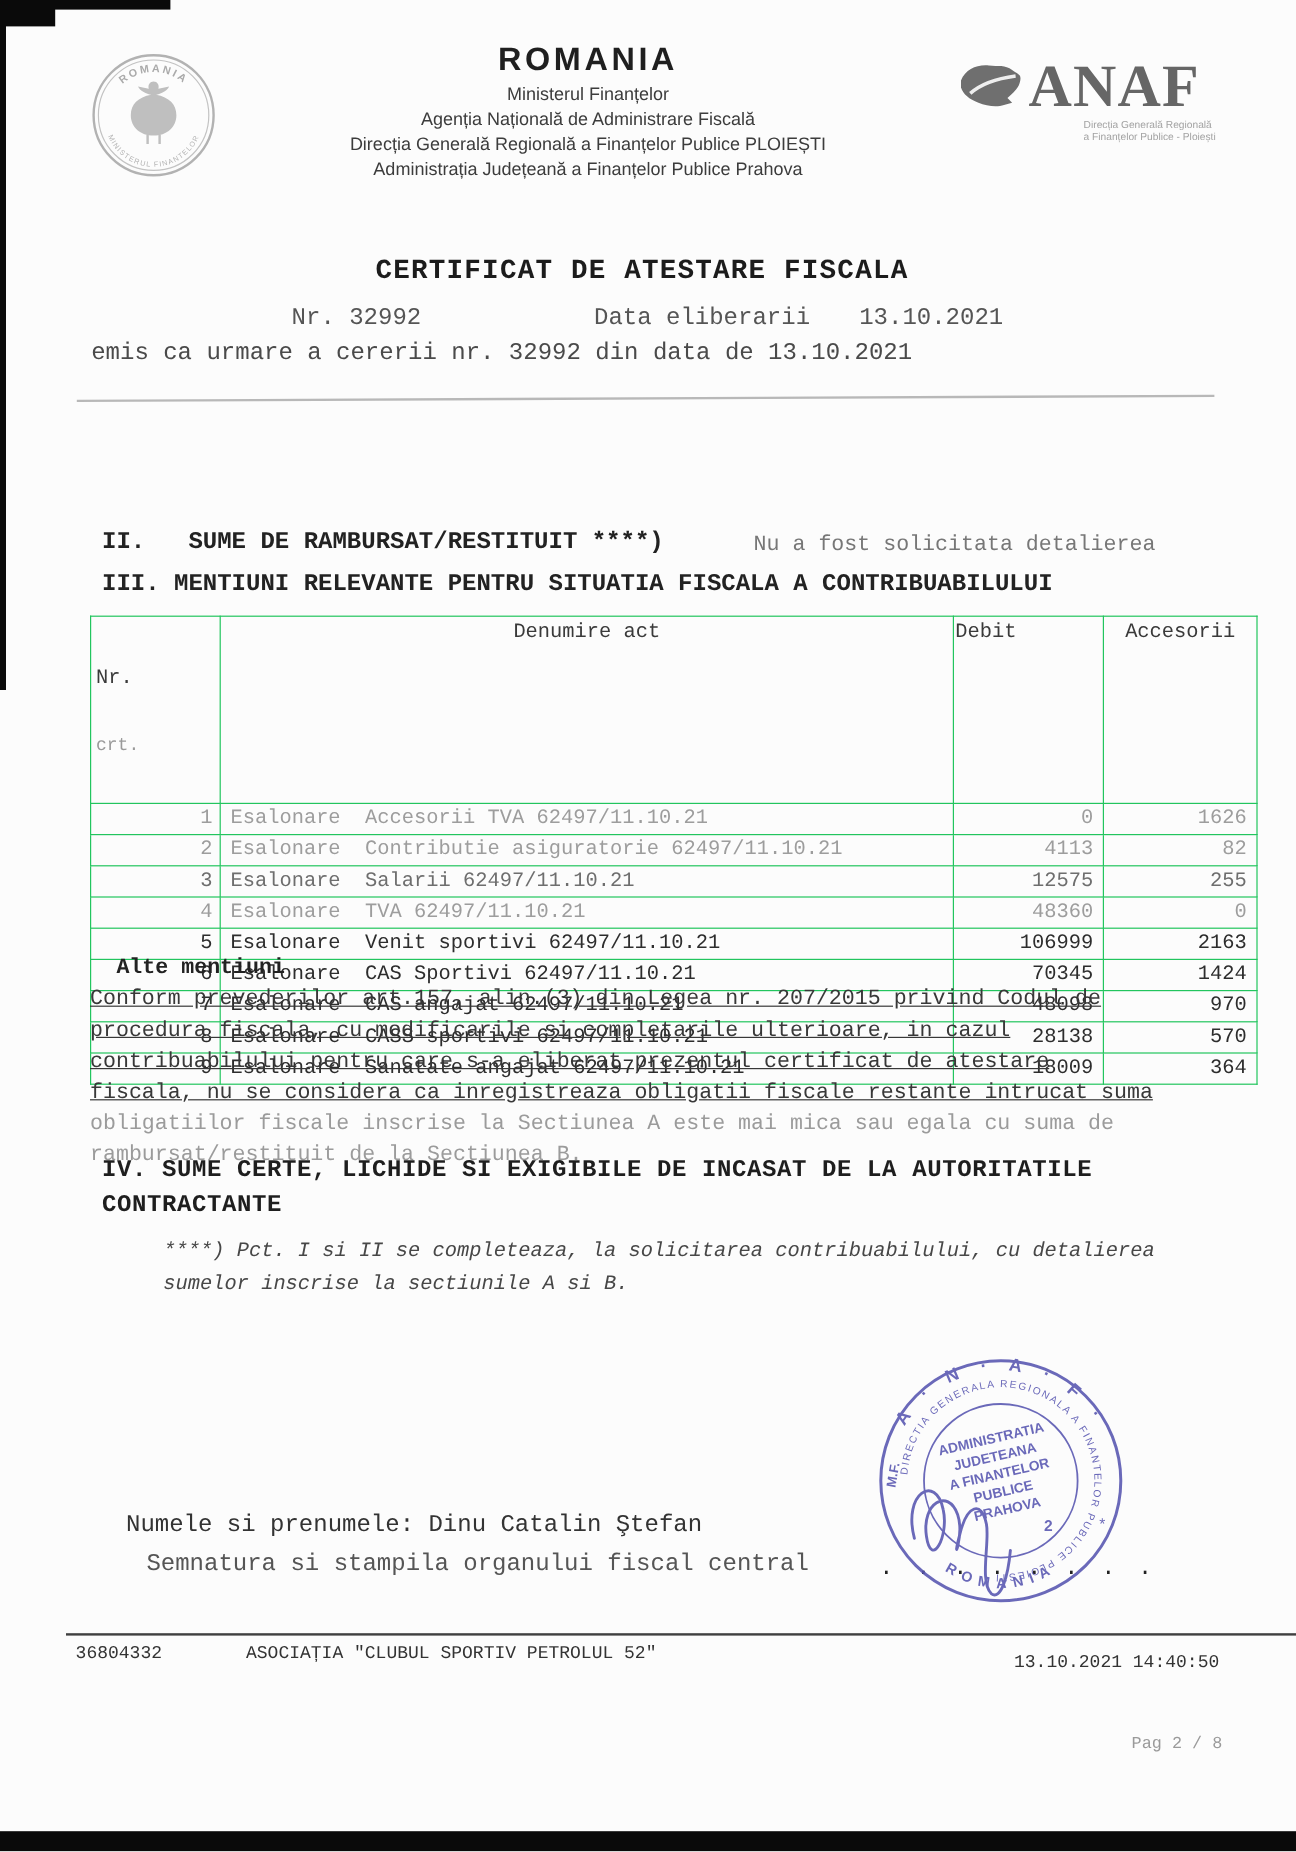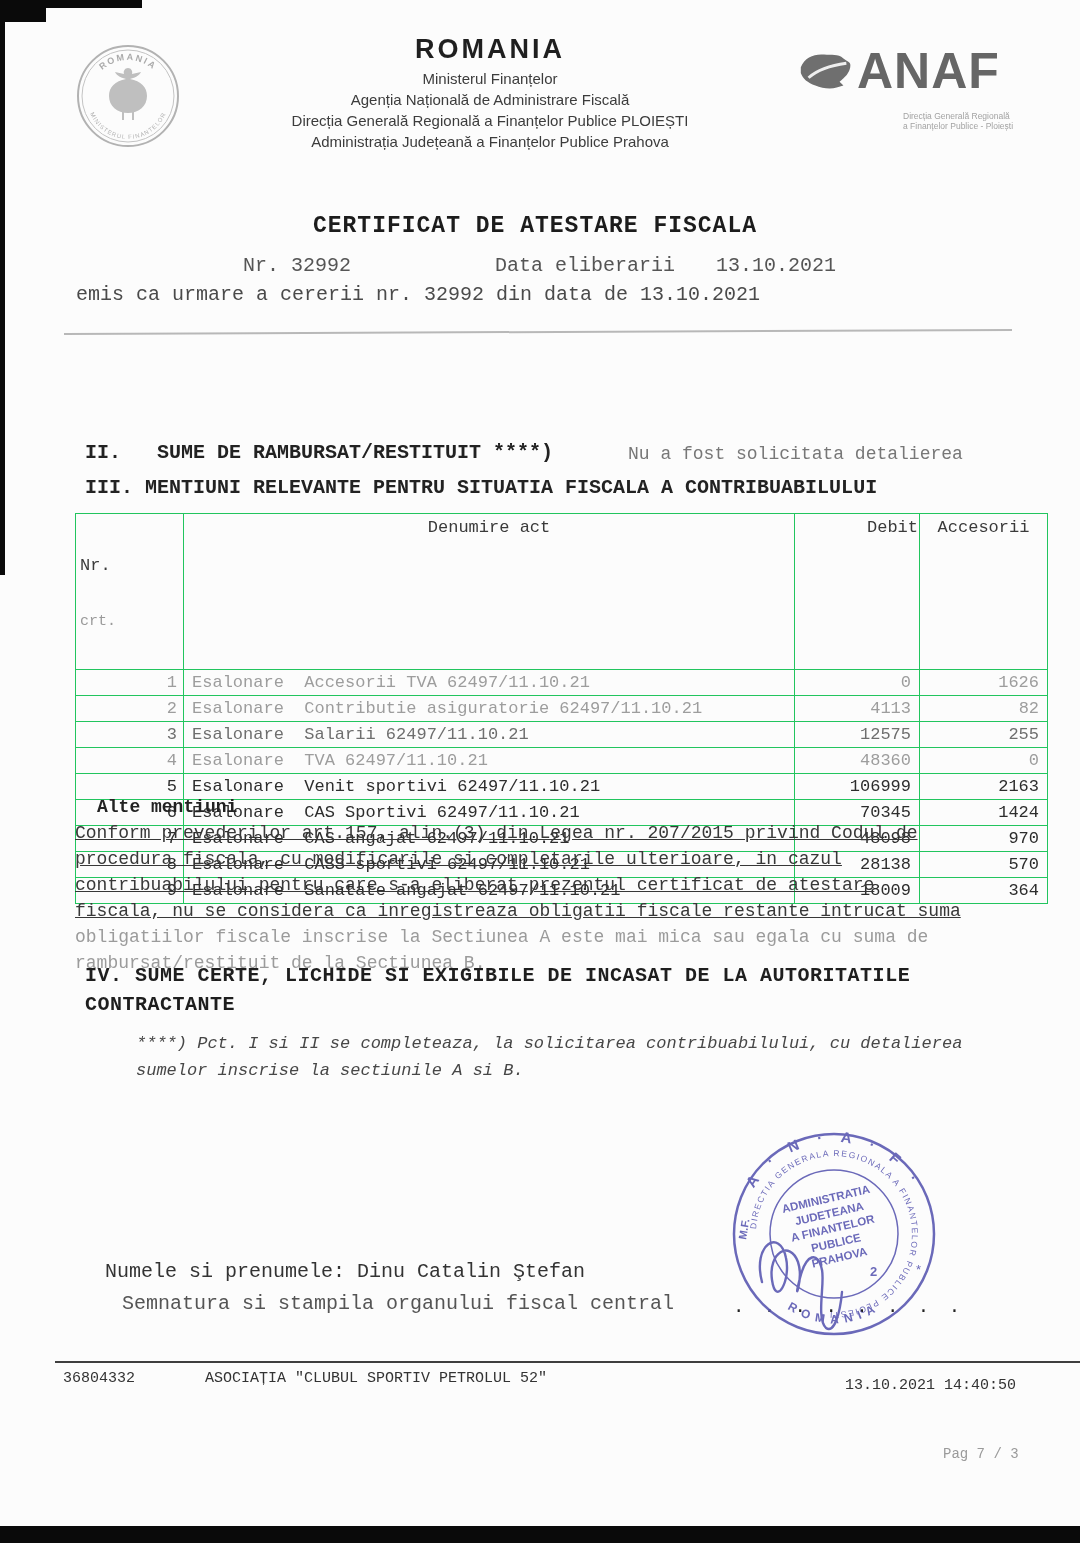--- a/index.html
+++ b/index.html
@@ -12,22 +12,22 @@
   .edge-bottom{position:absolute;left:0;bottom:0;width:100%;height:17px;background:#0a0a0a;}
 
   
   .mf-seal{position:absolute;left:74px;top:42px;width:108px;height:108px;opacity:.75;}
   .hdr-center{position:absolute;left:235px;top:34px;width:510px;text-align:center;
               font-family:"Liberation Sans","DejaVu Sans",sans-serif;}
   .hdr-country{font-size:27px;font-weight:bold;letter-spacing:3px;color:#1f1f1f;margin-bottom:3px;}
   .hdr-lines div{font-size:15px;color:#3c3c3c;line-height:21px;}
   .anaf{position:absolute;left:795px;top:46px;width:265px;font-family:"Liberation Sans",sans-serif;}
   .anaf-row{display:flex;align-items:center;}
-  .anaf-word{font-size:50px;font-weight:bold;color:#666;letter-spacing:1px;line-height:50px;}
-  .anaf-cap{margin-left:108px;margin-top:15px;font-size:8.5px;color:#a2a2a2;line-height:10px;}
+  .anaf-word{font-size:50px;font-weight:bold;color:#666;letter-spacing:1px;line-height:50px;font-family:Liberation Serif, serif;}
+  .anaf-cap{margin-left:108px;margin-top:3px;font-size:8.5px;color:#a2a2a2;line-height:10px;}
 
   
   .cert-title{position:absolute;left:300px;top:213px;width:470px;text-align:center;
               font-size:23px;font-weight:bold;color:#1c1c1c;letter-spacing:1px;}
   .cert-nr{position:absolute;left:243px;top:254px;font-size:20px;color:#555;}
   .cert-datelabel{position:absolute;left:495px;top:254px;font-size:20px;color:#555;}
   .cert-dateval{position:absolute;left:716px;top:254px;font-size:20px;color:#555;}
   .cert-issued{position:absolute;left:76px;top:283px;font-size:20px;color:#4a4a4a;}
   .rule-header{position:absolute;left:64px;top:331px;width:948px;height:2px;background:#b8b8b8;transform:rotate(-0.25deg);}
 
@@ -37,21 +37,21 @@
   .sec3{position:absolute;left:85px;top:476px;font-size:20px;font-weight:bold;color:#222;}
 
   
   table.acts{position:absolute;left:75px;top:513px;border-collapse:collapse;table-layout:fixed;
              font-size:17px;}
   table.acts th,table.acts td{border:1px solid #22c55e;white-space:pre;overflow:hidden;}
   table.acts thead th{height:50px;font-weight:normal;color:#3a3a3a;font-size:17px;vertical-align:top;padding-top:4px;}
   th.h-nr{width:55px;text-align:left;padding-left:4px;}
   th.h-nr .l2{color:#9a9a9a;font-size:15px;}
   th.h-act{width:608px;text-align:center;}
-  th.h-debit{width:122px;text-align:right;}
+  th.h-debit{width:122px;text-align:left;}
   th.h-acc{width:125px;text-align:center;}
   table.acts td{height:23px;padding-top:1px;padding-bottom:1px;}
   td.col-nr{text-align:right;padding-right:6px;}
   td.col-act{text-align:left;padding-left:8px;}
   td.col-debit{text-align:right;padding-right:8px;}
   td.col-accesorii{text-align:right;padding-right:8px;}
   tr.tone-light td{color:#9d9d9d;}
   tr.tone-mid td{color:#6e6e6e;}
   tr.tone-dark td{color:#2d2d2d;}
 
@@ -270,15 +270,15 @@
     </g>
     <text x="148" y="154" font-family="Liberation Sans, sans-serif" font-size="13" font-weight="bold">2</text>
     <text x="194" y="152" font-family="Liberation Sans, sans-serif" font-size="13">*</text>
     <path class="ln" stroke-width="2.4" stroke-linecap="round" fill="none" d="M 40 160 C 30 122 58 106 64 136 C 69 158 54 186 50 158 C 46 130 68 118 76 140 C 82 158 70 186 78 156 C 84 132 96 128 100 148 C 103 162 94 196 104 206 C 112 212 118 192 120 170"></path>
   </svg>
 
   <div class="rule-footer"></div>
   <div class="ft-code">36804332</div>
   <div class="ft-name">ASOCIAȚIA "CLUBUL SPORTIV PETROLUL 52"</div>
   <div class="ft-dt">13.10.2021 14:40:50</div>
-  <div class="ft-page">Pag 7 / 3</div>
+  <div class="ft-page">Pag 2 / 8</div>
 
 </div>
 
 </body></html>

